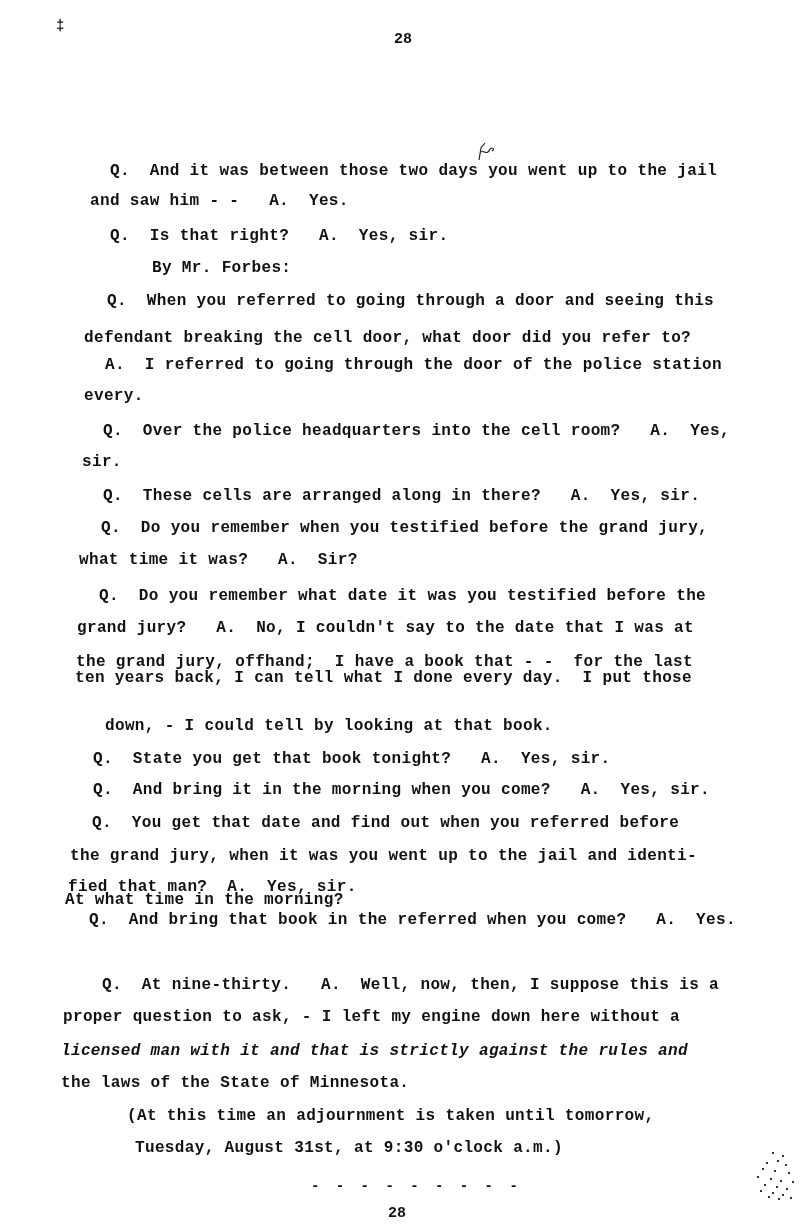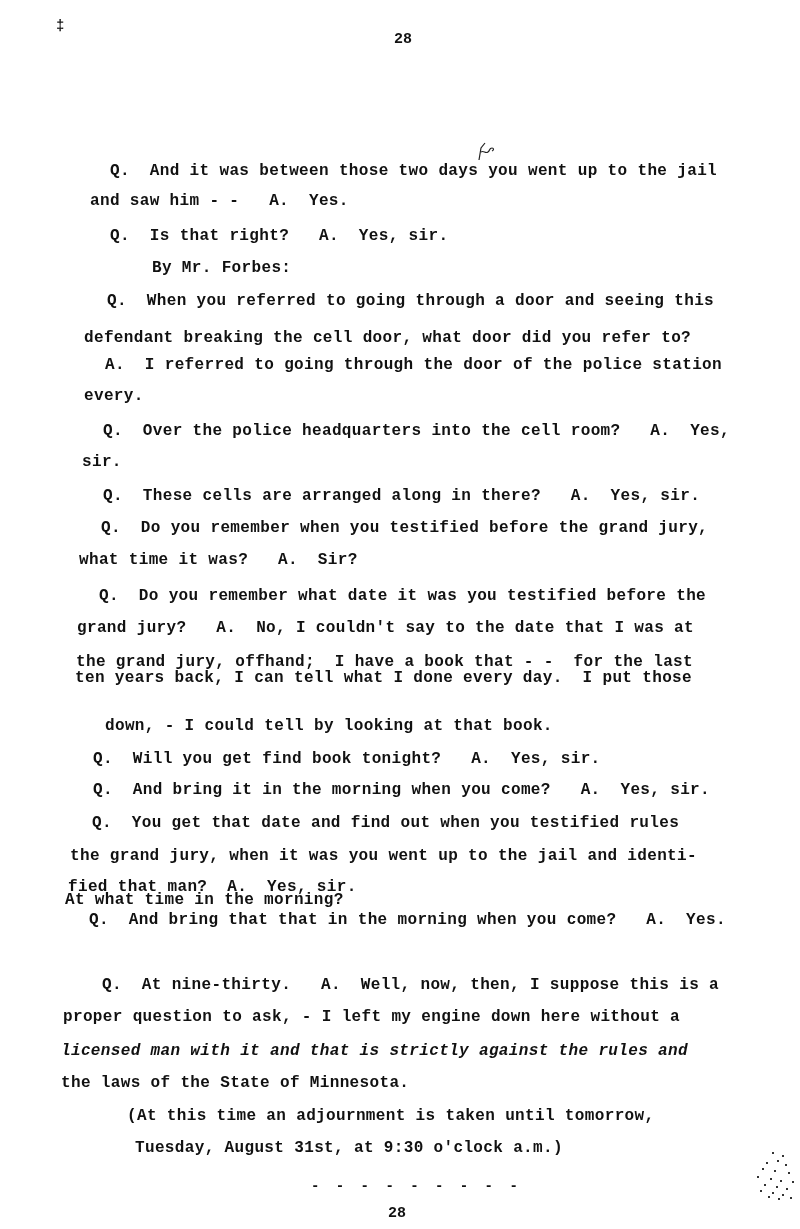--- a/index.html
+++ b/index.html
@@ -39,26 +39,26 @@
       <div class="line" style="left: 103px; top: 421px;">Q.  Over the police headquarters into the cell room?   A.  Yes,</div>
       <div class="line" style="left: 82px; top: 452px;">sir.</div>
       <div class="line" style="left: 103px; top: 486px;">Q.  These cells are arranged along in there?   A.  Yes, sir.</div>
       <div class="line" style="left: 101px; top: 518px;">Q.  Do you remember when you testified before the grand jury,</div>
       <div class="line" style="left: 79px; top: 550px;">what time it was?   A.  Sir?</div>
       <div class="line" style="left: 99px; top: 586px;">Q.  Do you remember what date it was you testified before the</div>
       <div class="line" style="left: 77px; top: 618px;">grand jury?   A.  No, I couldn't say to the date that I was at</div>
       <div class="line" style="left: 76px; top: 652px;">the grand jury, offhand;  I have a book that - -  for the last</div>
       <div class="line" style="left: 75px; top: 668px;">ten years back, I can tell what I done every day.  I put those</div>
       <div class="line" style="left: 73px; top: 716px; margin-left: 32px;">down, - I could tell by looking at that book.</div>
-      <div class="line" style="left: 93px; top: 749px;">Q.  Will you get find book tonight?   A.  Yes, sir.</div>
+      <div class="line" style="left: 93px; top: 749px;">Q.  State you get that book tonight?   A.  Yes, sir.</div>
       <div class="line" style="left: 93px; top: 780px;">Q.  And bring it in the morning when you come?   A.  Yes, sir.</div>
-      <div class="line" style="left: 92px; top: 813px;">Q.  You get that date and find out when you testified rules</div>
+      <div class="line" style="left: 92px; top: 813px;">Q.  You get that date and find out when you referred before</div>
       <div class="line" style="left: 70px; top: 846px;">the grand jury, when it was you went up to the jail and identi-</div>
       <div class="line" style="left: 68px; top: 877px;">fied that man?  A.  Yes, sir.</div>
-      <div class="line" style="left: 89px; top: 910px;">Q.  And bring that that in the morning when you come?   A.  Yes.</div>
+      <div class="line" style="left: 89px; top: 910px;">Q.  And bring that book in the referred when you come?   A.  Yes.</div>
       <div class="line" style="left: 65px; top: 890px;">At what time in the morning?</div>
       <div class="line" style="left: 86px; top: 975px; margin-left: 16px;">Q.  At nine-thirty.   A.  Well, now, then, I suppose this is a</div>
       <div class="line" style="left: 63px; top: 1007px;">proper question to ask, - I left my engine down here without a</div>
       <div class="line" style="left: 61px; top: 1041px; font-style: italic;">licensed man with it and that is strictly against the rules and</div>
       <div class="line" style="left: 61px; top: 1073px;">the laws of the State of Minnesota.</div>
       <div class="line" style="left: 127px; top: 1106px;">(At this time an adjournment is taken until tomorrow,</div>
       <div class="line" style="left: 135px; top: 1138px;">Tuesday, August 31st, at 9:30 o'clock a.m.)</div>
     </div>
 
   <div class="dashes">- - - - - - - - -</div>

